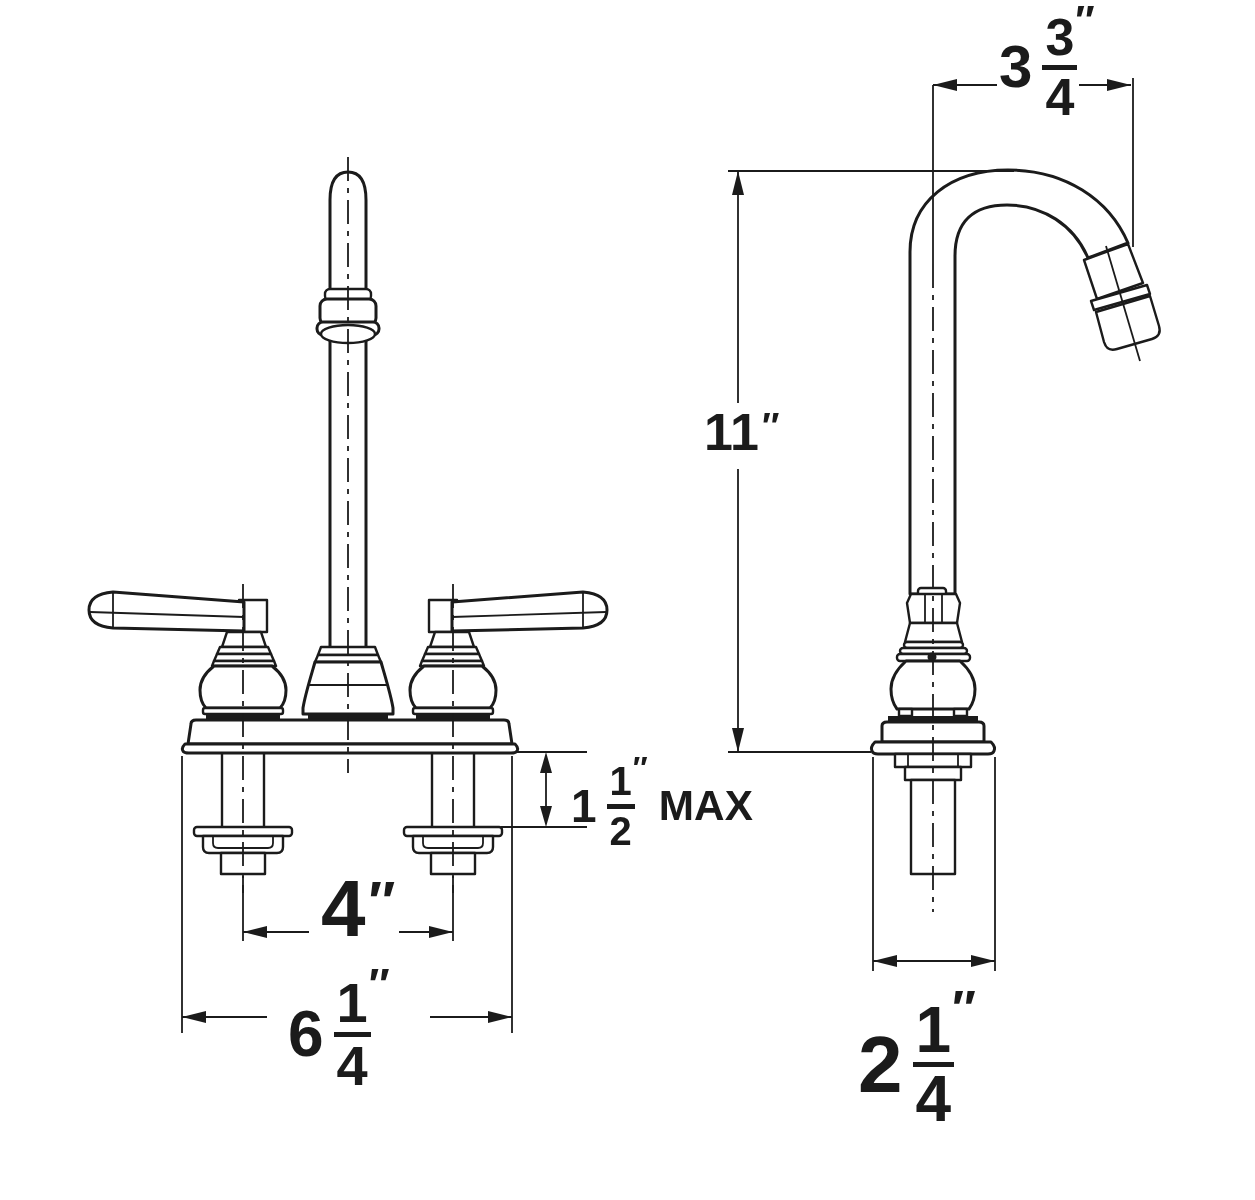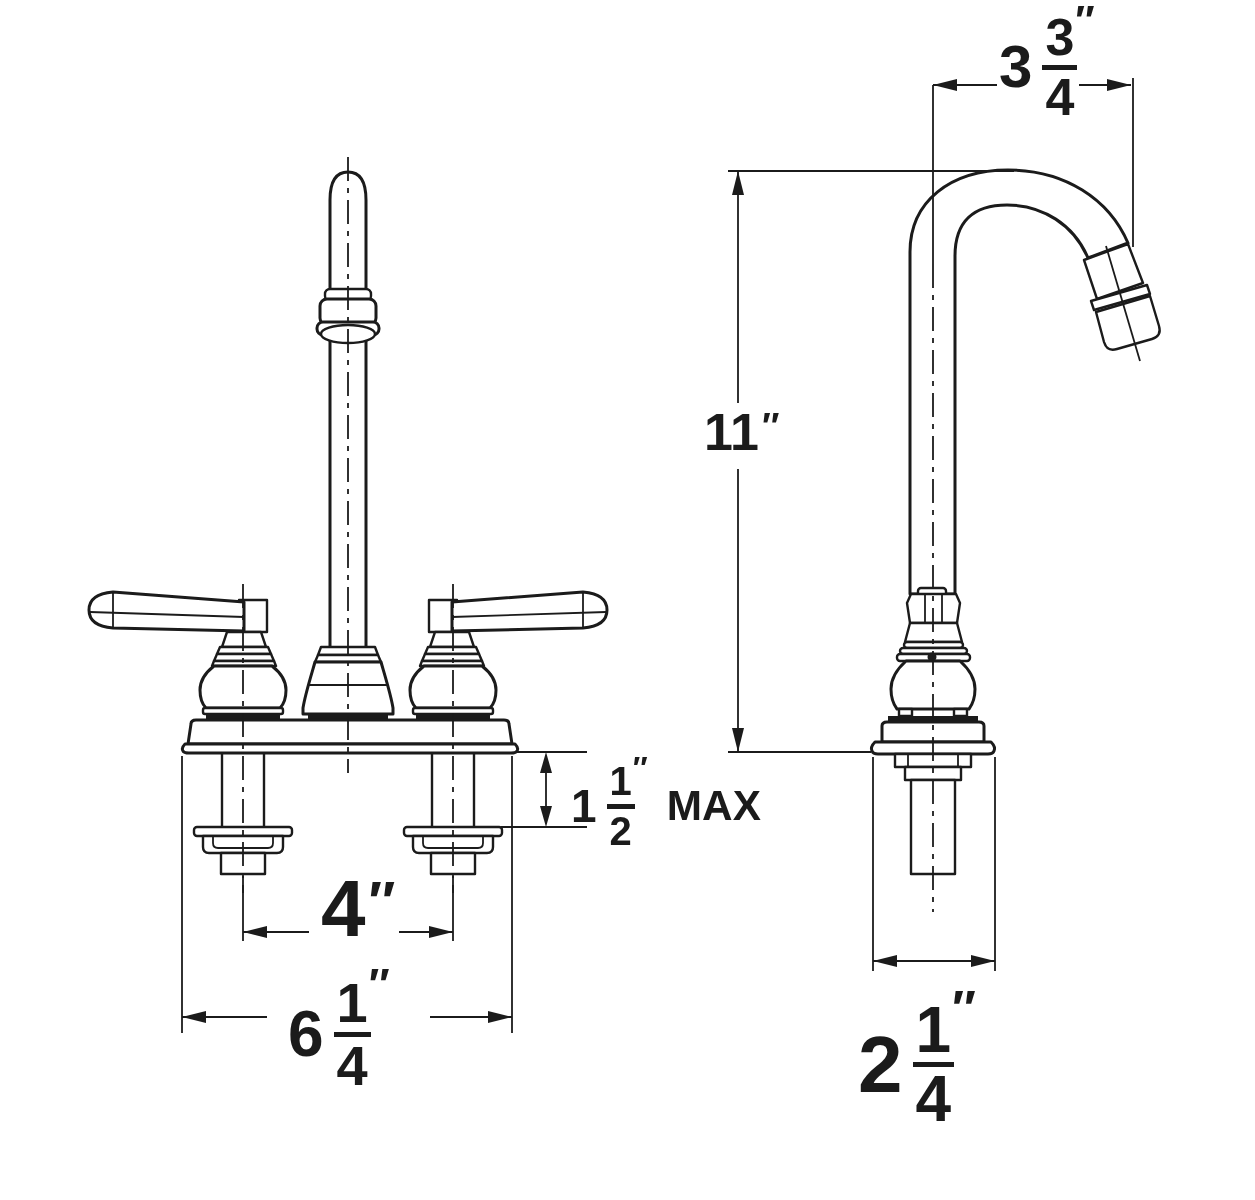--- a/index.html
+++ b/index.html
@@ -30,21 +30,21 @@
   .dim-label{
     position:absolute;display:flex;align-items:center;
     color:var(--line-color);font-weight:700;white-space:nowrap;
   }
   .frac-label .whole{font-size:var(--w);line-height:.8;}
   .frac{display:inline-flex;flex-direction:column;align-items:center;margin-left:10px;font-size:var(--f);}
   .fnum{position:relative;line-height:.82;padding:0 3px 6px;}
   .fbar{align-self:stretch;height:5px;background:var(--line-color);}
   .fden{line-height:.82;padding:6px 3px 0;}
   .inch{position:absolute;left:calc(100% - 2px);top:-0.30em;font-size:.78em;}
-  .suffix{font-size:calc(var(--w)*.92);line-height:1;margin-left:32px;}
+  .suffix{font-size:calc(var(--w)*.92);line-height:1;margin-left:24px;}
   .simple-label{align-items:flex-start;}
   .val{font-size:var(--f);line-height:.78;}
   .sunit{font-size:calc(var(--f)*.70);line-height:.82;margin-left:3px;}
 </style>
 </head>
 <body>
 
 <div id="stage">
 
   <svg id="drawing" width="1255" height="1200" viewBox="0 0 1255 1200">

